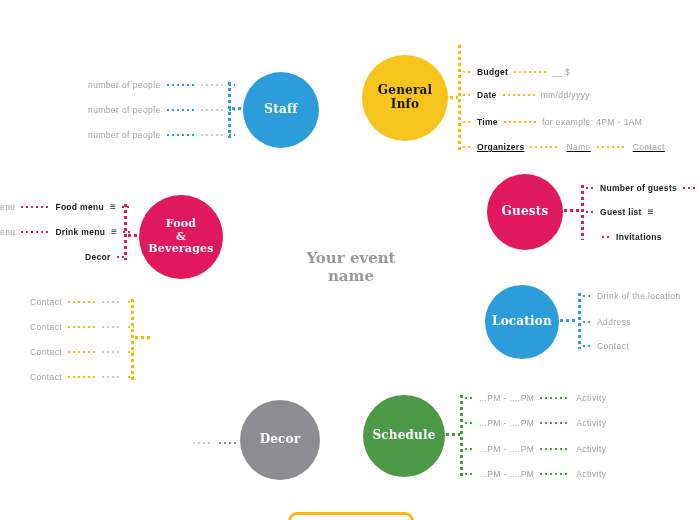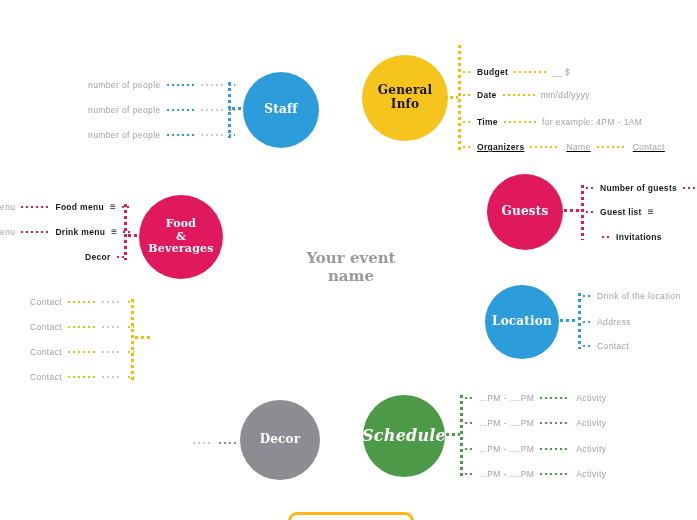--- a/index.html
+++ b/index.html
@@ -77,21 +77,21 @@
 
   <div class="circle white bg-blue" style="left:485px;top:285px;width:74px;height:74px;font-size:12px;">
     <span>Location</span>
   </div>
 
 
   <div class="circle white bg-gray" style="left:240px;top:400px;width:80px;height:80px;font-size:12px;">
     <span>Decor</span>
   </div>
 
-  <div class="circle white bg-green" style="left:363px;top:395px;width:82px;height:82px;font-size:16px;font-style:italic;">
+  <div class="circle white bg-green" style="left:363px;top:395px;width:82px;height:82px;font-size:12px;">
     <span>Schedule</span>
   </div>
 
   <div class="hb c-yellow" style="left:444px;top:96px;width:14px;"></div>
   <div class="vb c-yellow" style="left:458px;top:45px;height:105px;"></div>
 
   <div class="row" style="left:463px;top:66px;">
     <span class="stub c-yellow"></span>
     <span class="k">Budget</span>
     <span class="dh c-yellow" style="width:32px;"></span>

